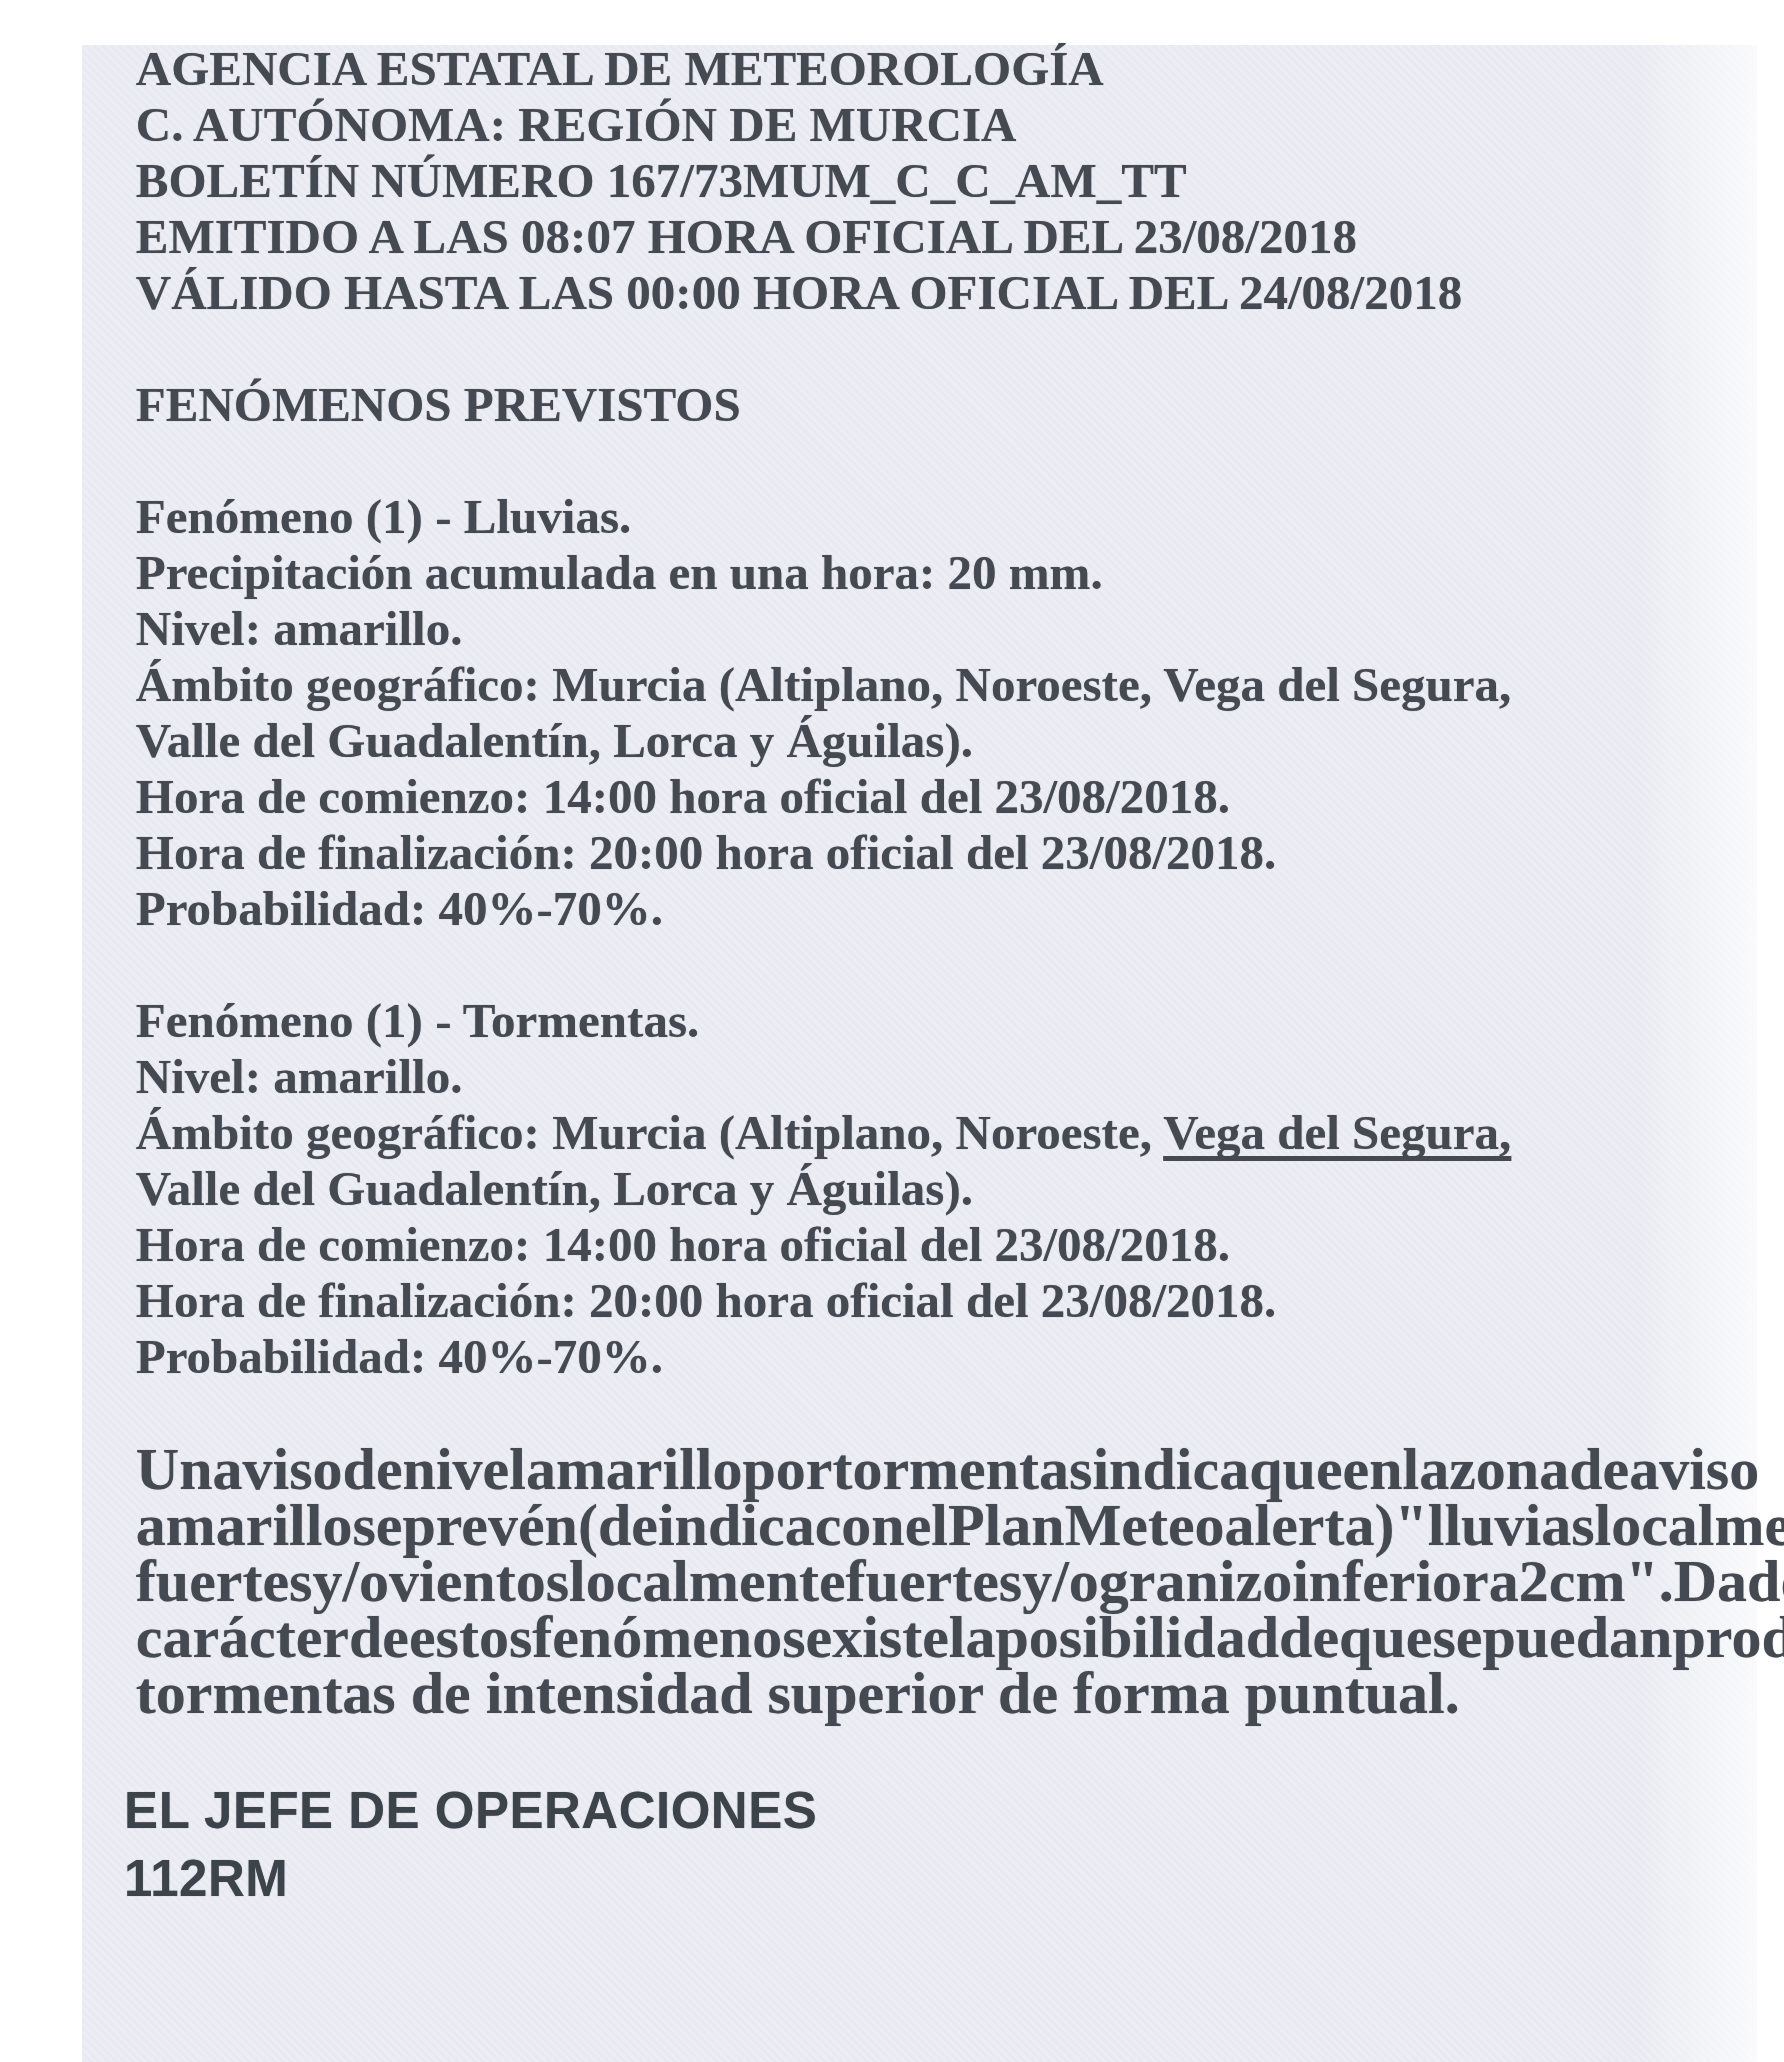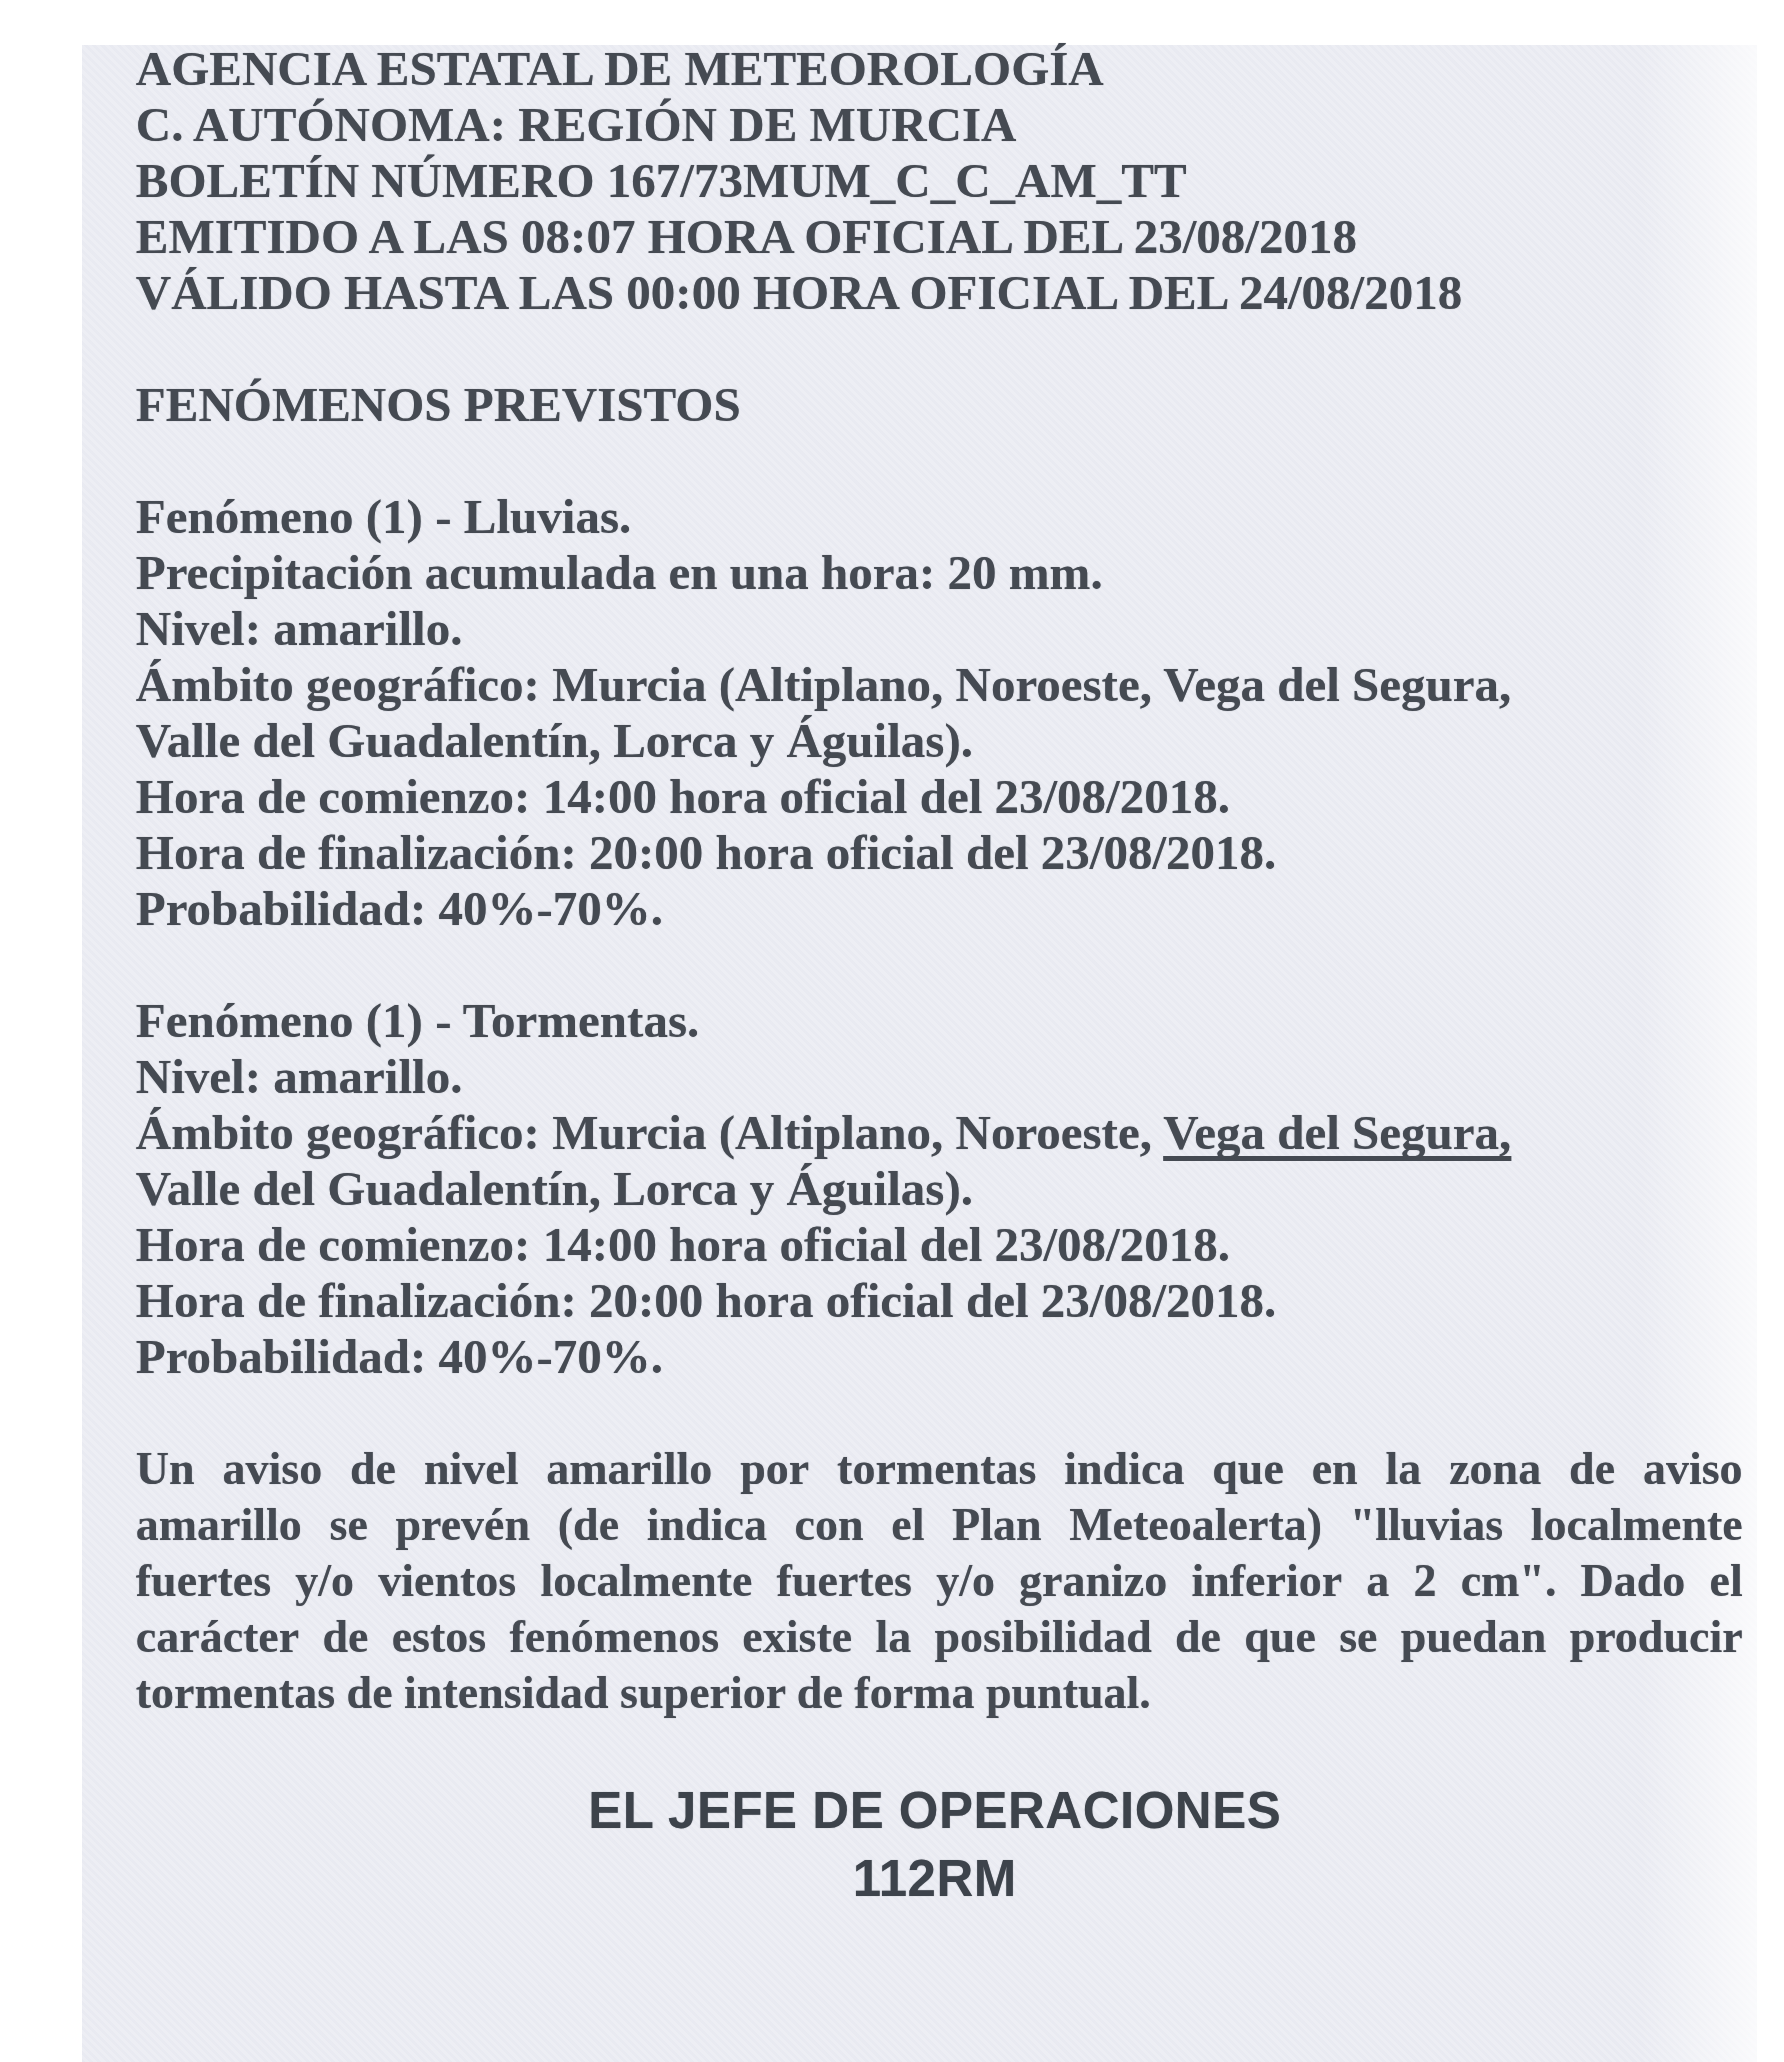--- a/index.html
+++ b/index.html
@@ -40,21 +40,21 @@
   }
   .gap { height: 56px; }
   .underline-seg {
     text-decoration: underline;
     text-decoration-thickness: 4.9px;
     text-underline-offset: 6.8px;
     text-decoration-skip-ink: none;
   }
   .notice {
     width: 1607px;
-    font-size: 46px;
+    font-size: 60px;
   }
   .jline {
     height: 56px;
     display: flex;
     justify-content: space-between;
     align-items: baseline;
   }
   .jline span { white-space: pre; line-height: 56px; }
   .jline-last {
     height: 56px;
@@ -62,21 +62,20 @@
     white-space: nowrap;
   }
   .footer {
     margin-top: 56px;
     margin-left: -11.7px;
     font-family: "Liberation Sans", sans-serif;
     font-weight: bold;
     font-size: 51px;
     color: #3d434b;
     text-shadow: 0 0 1px rgba(55,62,72,0.5);
-    text-align: center;
   }
   .fline {
     height: 68px;
     line-height: 68px;
     white-space: nowrap;
     letter-spacing: 0.5px;
   }
 </style>
 </head>
 <body>

